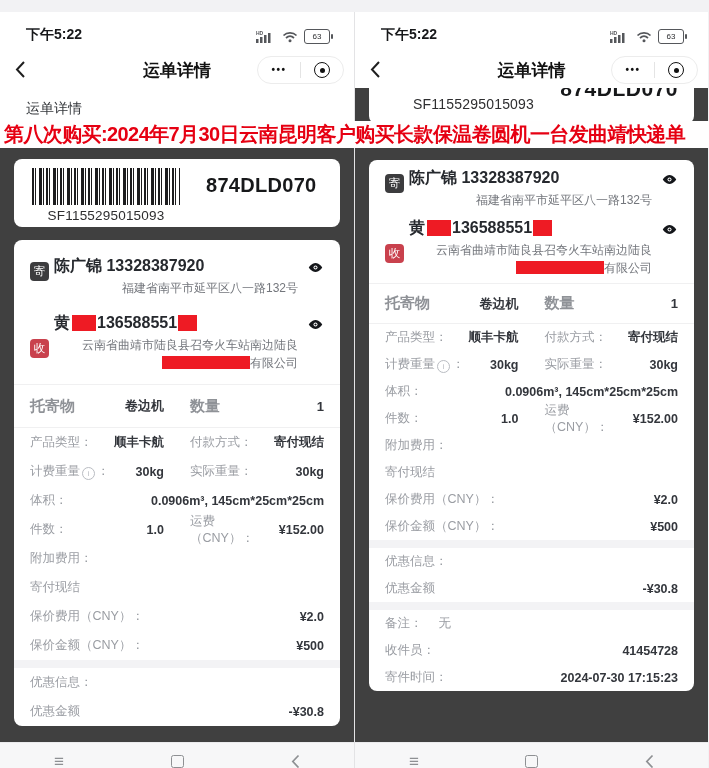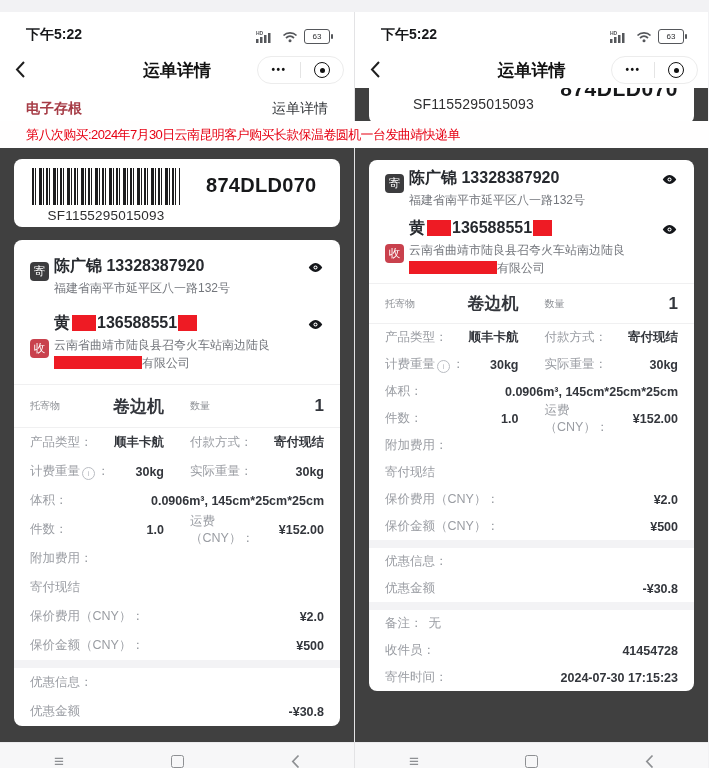--- a/index.html
+++ b/index.html
@@ -35,21 +35,21 @@
   .tabs{height:46px;background:#fff;display:flex;justify-content:space-between;padding:0 26px;}
   .tab{display:flex;flex-direction:column;align-items:center;justify-content:flex-start;padding-top:12px;
        font-size:14px;color:#33363a;cursor:pointer;}
   .tab.active .tab-label{color:#a63c46;font-weight:700;}
   .tab-ind{width:56px;height:3px;border-radius:1.5px;background:#e1251b;margin-top:7px;visibility:hidden;}
   .tab.active .tab-ind{visibility:visible;}
 
   
   .banner{position:absolute;left:0;top:121px;width:709px;height:27px;background:#fffefe;z-index:50;
           display:flex;align-items:center;overflow:hidden;}
-  .banner span{font-size:13px;font-weight:400;color:#e60012;white-space:nowrap;letter-spacing:-0.6px;padding-left:26px;}
+  .banner span{font-size:20px;font-weight:700;color:#e60012;white-space:nowrap;letter-spacing:-0.6px;padding-left:4px;}
 
   
   .spacer25{height:25px;}
   .gap13{height:13px;}
   .gap36{height:36px;}
   .bc-card{margin:0 14px;background:#fff;border-radius:8px;height:68px;display:flex;align-items:flex-start;
            padding:9px 12px 0 18px;box-sizing:border-box;}
   .bc-left{width:148px;text-align:center;}
   .bars{height:37px;background:repeating-linear-gradient(90deg,
         #1c1c1e 0px,#1c1c1e 2px,#fff 2px,#fff 3px,
@@ -71,43 +71,43 @@
   .addr{padding:16px 16px 12px 16px;}
   .right .addr{padding:8px 16px 6px 16px;}
   .a-row{position:relative;padding-left:24px;padding-right:26px;}
   .a-row.sender{margin-bottom:16px;}
   .right .a-row.sender{margin-bottom:9px;}
   .badge{position:absolute;left:0;width:19px;height:19px;border-radius:4px;color:#fff;font-size:11.5px;
          display:flex;align-items:center;justify-content:center;}
   .badge.send{background:#3c3c3e;top:6px;}
   .badge.recv{background:#c9414d;top:26px;}
   .a-name{font-size:16px;font-weight:700;color:#26292e;line-height:19px;}
-  .a-addr{font-size:12px;color:#73767c;line-height:18px;margin-top:4px;max-width:262px;}
+  .a-addr{font-size:12px;color:#73767c;line-height:18px;margin-top:4px;max-width:262px;text-align:right;}
   .eye{position:absolute;right:0;top:3px;cursor:pointer;}
   .redact{display:inline-block;background:#ee1b24;}
   .redact.rname{width:24px;height:16px;vertical-align:-3px;margin:0 1px 0 2px;}
   .redact.rphone{width:19px;height:16px;vertical-align:-3px;margin-left:1px;}
   .redact.raddr{width:88px;height:13px;vertical-align:-2px;}
 
   
   .line{height:1px;background:#f0f0f1;}
   .band{height:8px;background:#f3f3f5;}
   .r{display:flex;align-items:center;padding:0 16px;height:29px;}
   .right .r{height:27px;}
   .r.item{height:42px;}
   .right .r.item{height:39px;}
   .half{flex:1;display:flex;justify-content:space-between;align-items:center;}
   .half + .half{margin-left:26px;}
   .r1{flex:1;display:flex;justify-content:space-between;align-items:center;}
   .lab{font-size:12.5px;color:#9a9da3;}
   .val{font-size:12.5px;color:#33363c;font-weight:700;}
   .val.money{font-weight:600;}
-  .item .lab{font-size:10px;color:#8f9297;}
-  .item .val{font-size:17px;}
-  .inline-left{display:flex;align-items:center;gap:6px;text-align:right;}
+  .item .lab{font-size:15px;color:#8f9297;font-weight:bold;}
+  .item .val{font-size:13px;}
+  .inline-left{display:flex;align-items:center;gap:16px;text-align:right;}
   .info-i{display:inline-flex;align-items:center;justify-content:center;width:11px;height:11px;
           border:1px solid #b9bcc2;border-radius:50%;font-size:8px;color:#b9bcc2;margin:0 2px;vertical-align:-1px;cursor:pointer;}
 
   
   .nav{position:absolute;left:0;bottom:0;width:100%;height:37px;background:#f7f7f8;border-top:1px solid #ebebed;
        display:flex;align-items:center;z-index:40;}
   .ni{flex:1;display:flex;justify-content:center;align-items:center;color:#8e9093;cursor:pointer;}
   .ni-menu{font-size:17px;line-height:1;}
   .ni-square{width:11px;height:11px;border:1.6px solid #8e9093;border-radius:2.5px;}
 </style>
@@ -151,24 +151,20 @@
         <span class="cap-div"></span>
         <span class="cap-target">
             <span class="tgt-o">
               <span class="tgt-i"></span>
             </span>
           </span>
       </span>
     </div>
 
     <div class="tabs">
-      <span class="tab active">
-        <span class="tab-label">电子存根</span>
-        <span class="tab-ind"></span>
-      </span>
       <span class="tab">
         <span class="tab-label">运单详情</span>
         <span class="tab-ind"></span>
       </span>
     </div>
 
     <div class="spacer25"></div>
 
     <div class="bc-card">
       <div class="bc-left">

